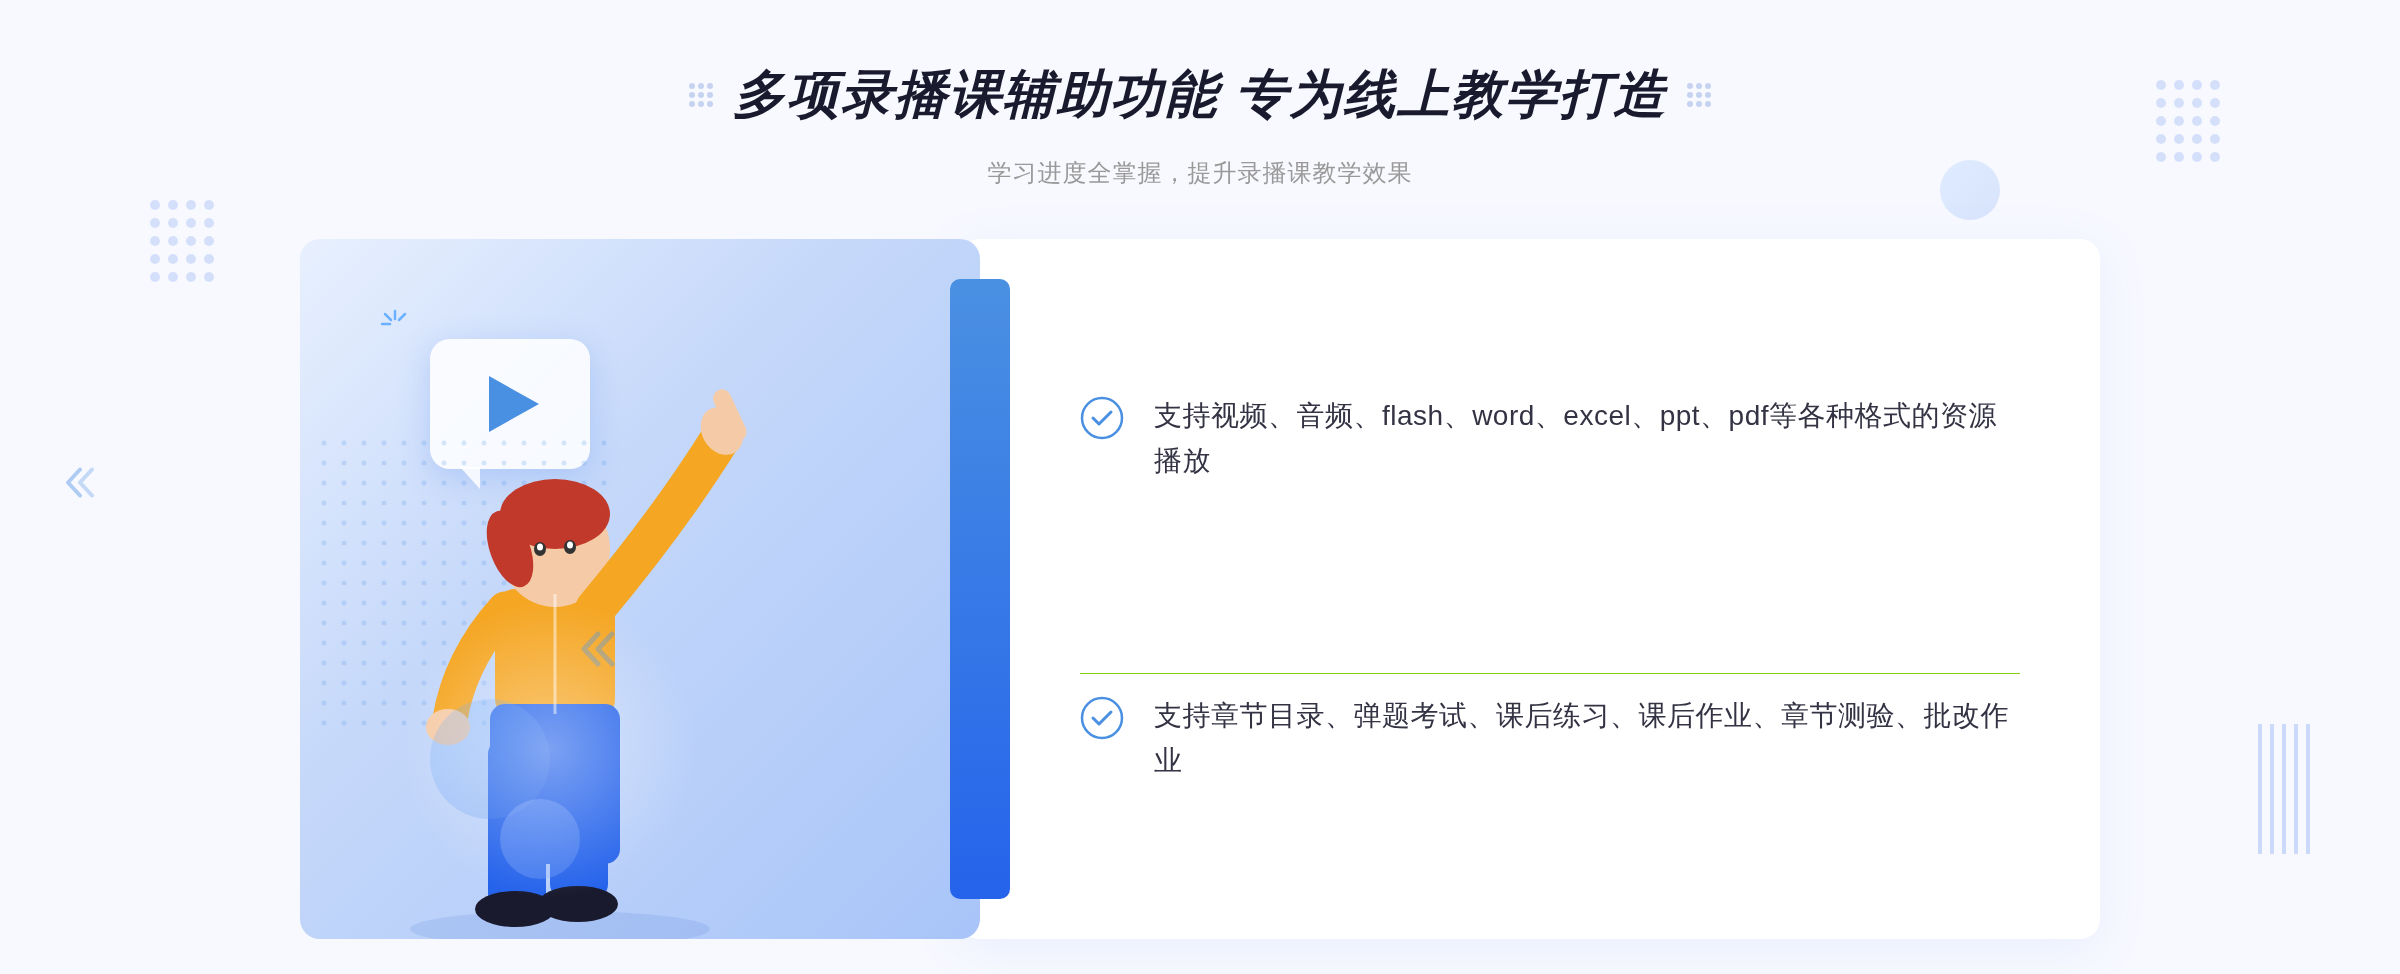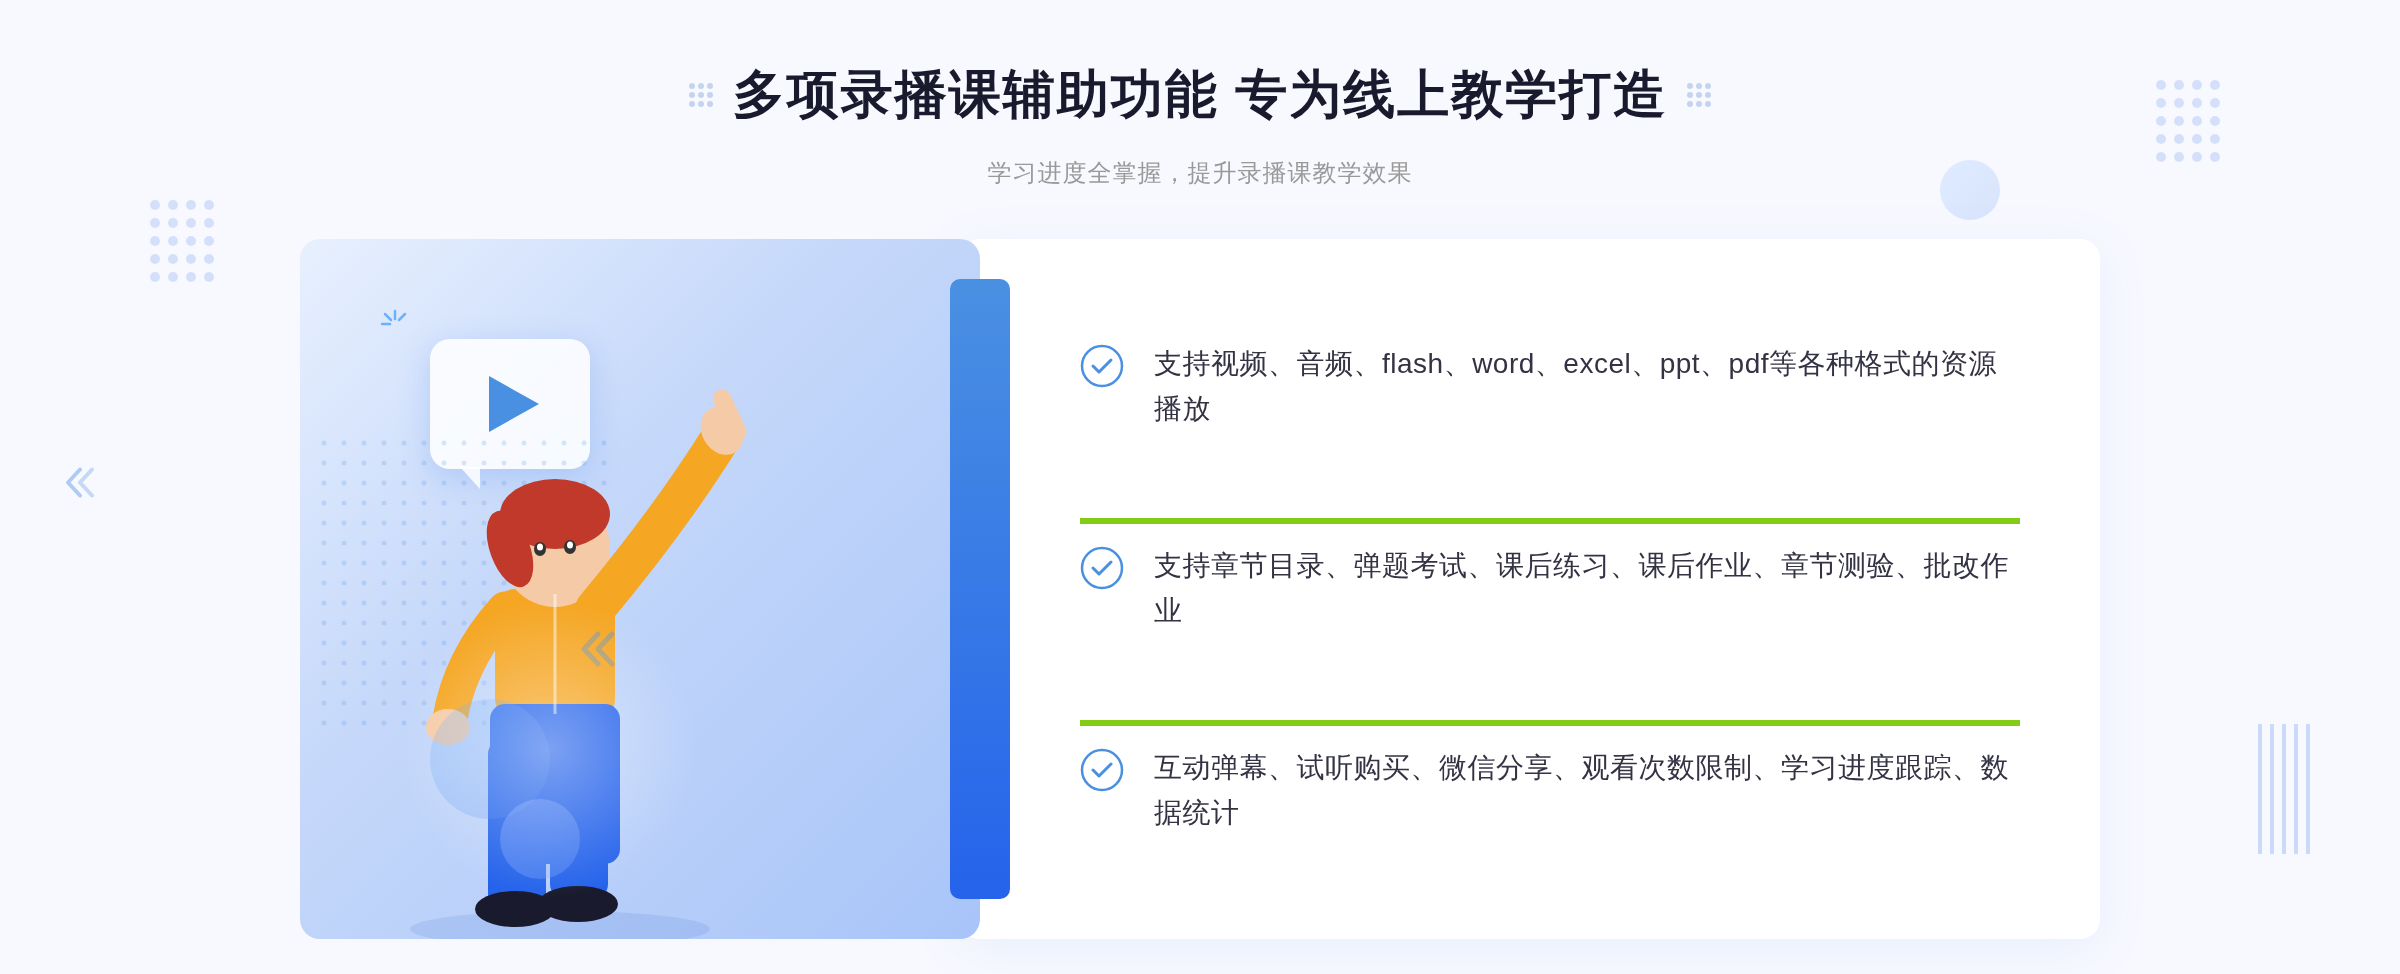--- a/index.html
+++ b/index.html
@@ -34,20 +34,21 @@
       margin-bottom: 50px;
       position: relative;
     }
 
     .header-title-row {
       display: flex;
       align-items: center;
       justify-content: center;
       gap: 20px;
       margin-bottom: 20px;
+      font-style: italic;
     }
 
     .header-dots-icon {
       display: flex;
       gap: 4px;
       align-items: center;
     }
 
     .header-dots-icon .dot-grid {
       display: grid;
@@ -167,21 +168,21 @@
     }
 
     .feature-item {
       display: flex;
       align-items: flex-start;
       gap: 30px;
       padding: 20px 0;
     }
 
     .feature-item + .feature-item {
-      border-top: 6px solid #84cc16;
+      border-top: 1px solid #84cc16;
     }
 
     .check-icon {
       width: 44px;
       height: 44px;
       flex-shrink: 0;
       margin-top: 2px;
     }
 
     .check-icon svg {
@@ -455,29 +456,20 @@
         <div class="check-icon">
           <svg viewBox="0 0 44 44" fill="none" xmlns="http://www.w3.org/2000/svg">
             <circle cx="22" cy="22" r="20" stroke="#4a90e2" stroke-width="2.5"></circle>
             <polyline points="13,22 19,28 31,16" stroke="#4a90e2" stroke-width="3" stroke-linecap="round" stroke-linejoin="round"></polyline>
           </svg>
         </div>
         <span class="feature-text">支持章节目录、弹题考试、课后练习、课后作业、章节测验、批改作业</span>
       </div>
 
 
-      <div class="feature-item">
-        <div class="check-icon">
-          <svg viewBox="0 0 44 44" fill="none" xmlns="http://www.w3.org/2000/svg">
-            <circle cx="22" cy="22" r="20" stroke="#4a90e2" stroke-width="2.5"></circle>
-            <polyline points="13,22 19,28 31,16" stroke="#4a90e2" stroke-width="3" stroke-linecap="round" stroke-linejoin="round"></polyline>
-          </svg>
-        </div>
-        <span class="feature-text">互动弹幕、试听购买、微信分享、观看次数限制、学习进度跟踪、数据统计</span>
-      </div>
 
     </div>
 
   </div>
 
   <div class="right-dot-grid">
     <span></span>
       <span></span>
       <span></span>
       <span></span>

